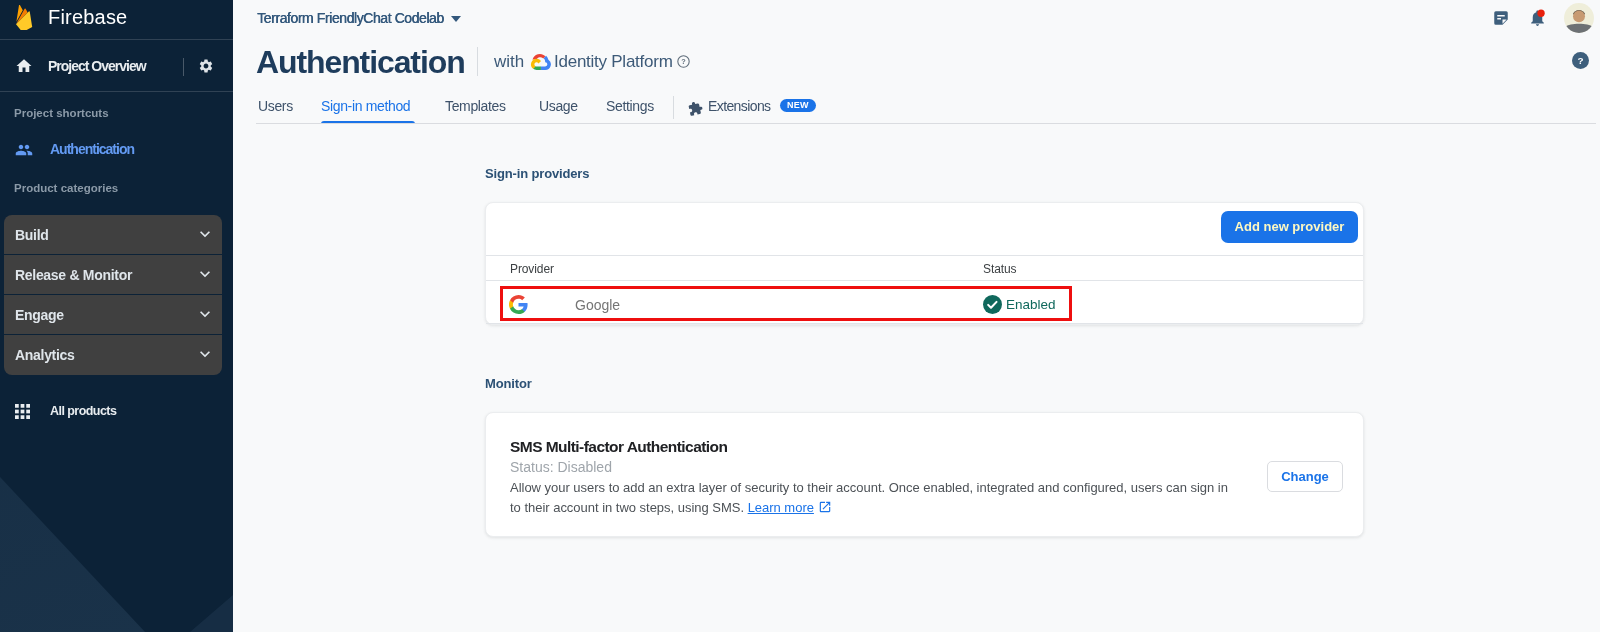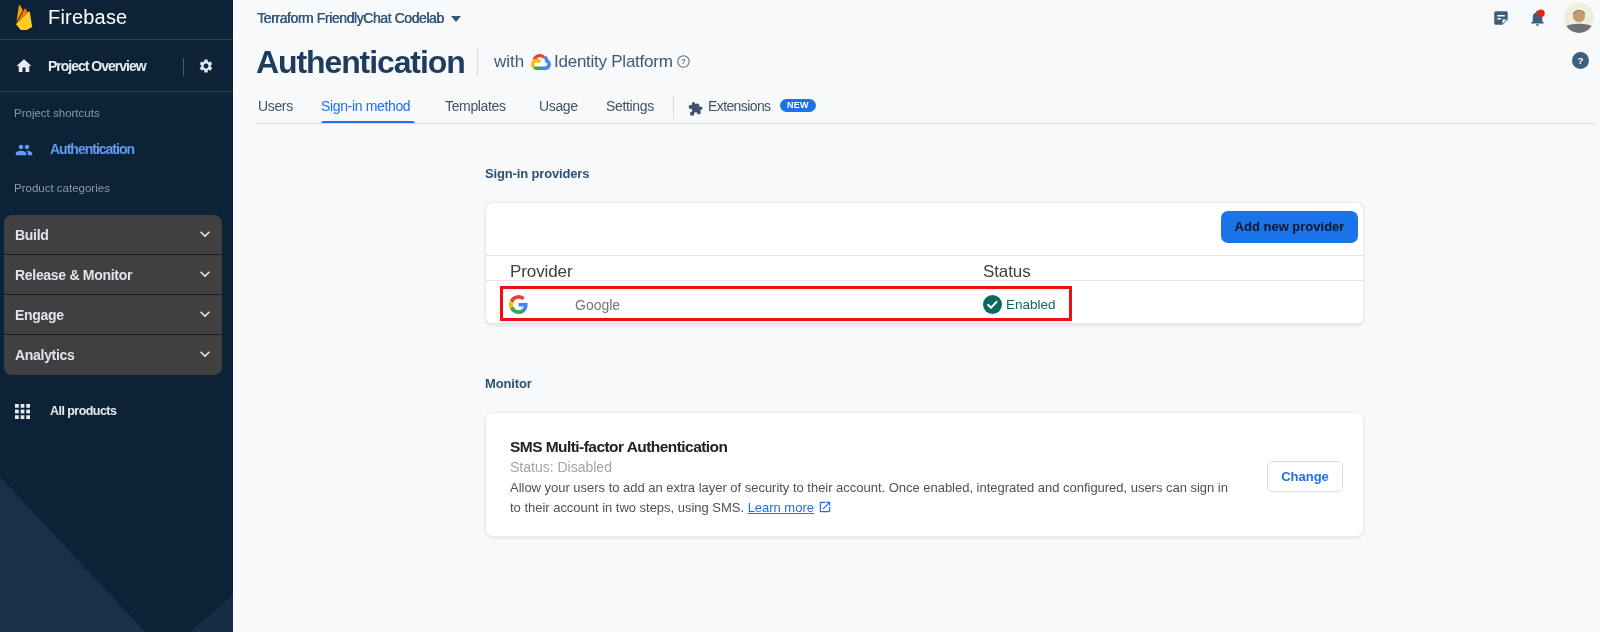--- a/index.html
+++ b/index.html
@@ -13,21 +13,21 @@
   #deco2 { position:absolute; left:0; top:0; width:233px; height:632px;
            clip-path:polygon(233px 595px, 233px 632px, 190px 632px);
            background:rgba(150,195,235,0.07); }
   .sb-logo-row { position:absolute; left:0; top:0; width:233px; height:40px; border-bottom:1px solid rgba(255,255,255,0.15); }
   .sb-logo-row svg { position:absolute; left:15px; top:5px; }
   .sb-logo-row .t { position:absolute; left:48px; top:6px; font-size:20px; color:#fff; letter-spacing:0.2px; }
   .sb-row2 { position:absolute; left:0; top:41px; width:233px; height:51px; border-bottom:1px solid rgba(255,255,255,0.15); }
   .sb-row2 .home { position:absolute; left:15px; top:16px; }
   .sb-row2 .t { position:absolute; left:48px; top:0px; width:140px; height:37px; line-height:51px; font-size:14px; font-weight:700; letter-spacing:-1px; color:#e9edf0; }
   .sb-row2 .vd { position:absolute; left:183px; top:17px; height:18px; width:1px; background:rgba(255,255,255,0.25); }
-  .sb-label { position:absolute; left:14px; font-size:11.5px; color:#8b9aa8; }
+  .sb-label { position:absolute; left:14px; font-size:11.5px; color:#8b9aa8;font-weight:bold; }
   .sb-auth { position:absolute; left:0; top:135px; width:233px; height:28px; }
   .sb-auth .t { position:absolute; left:50px; top:6px; font-size:14px; font-weight:700; letter-spacing:-1px; color:#639af2; }
   .sb-group { position:absolute; left:4px; top:215px; width:218px; height:160px; background:#404040; border-radius:8px; }
   .sb-group .row { position:relative; height:40px; line-height:40px; padding-left:11px; font-size:14px; font-weight:700; letter-spacing:-0.3px; color:#dfe5ea; border-bottom:1px solid #0c2237; }
   .sb-group .row:last-child { border-bottom:none; }
   .sb-group .chev { position:absolute; right:7px; top:9px; }
   .sb-all { position:absolute; left:0; top:396px; width:233px; height:30px; }
   .sb-all .t { position:absolute; left:50px; top:8px; font-size:12.5px; font-weight:700; letter-spacing:-0.55px; color:#e9edf0; }
 
   
@@ -49,22 +49,22 @@
   .underline { position:absolute; left:88px; top:23px; width:94px; height:3px; border-radius:3px 3px 0 0; background:#1a73e8; }
   .tab-vd { position:absolute; left:440px; top:-2px; width:1px; height:23px; background:#d8dce0; }
   .newpill { position:absolute; left:547px; top:1px; background:#1a73e8; color:#fff; font-size:9px; font-weight:700; letter-spacing:0.3px; border-radius:7px; height:13px; line-height:13px; padding:0 7px; }
   .topdivider { position:absolute; left:23px; top:123px; width:1340px; height:1px; background:#dadce0; }
 
   .seclabel { position:absolute; font-size:13px; font-weight:700; letter-spacing:-0.15px; color:#2c5175; }
   .card { position:absolute; left:252px; width:879px; background:#fff; border-radius:8px; border:1px solid #ebedef; box-shadow:0 1px 3px rgba(60,64,67,0.12); }
   #card1 { top:202px; height:123px; }
   #card2 { top:412px; height:125px; }
 
-  .addbtn { position:absolute; right:5px; top:8px; width:137px; height:32px; background:#1a73e8; color:#0f172a; font-size:13px; font-weight:700; border:none; border-radius:7px; text-align:center; line-height:32px; }
-  .thead { position:absolute; left:0; top:52px; width:100%; height:26px; border-top:1px solid #e1e4e8; border-bottom:1px solid #e1e4e8; font-size:17px; letter-spacing:-0.1px; color:#3c4043; }
+  .addbtn { position:absolute; right:5px; top:8px; width:137px; height:32px; background:#1a73e8; color:#fef9c3; font-size:13px; font-weight:700; border:none; border-radius:7px; text-align:center; line-height:32px; }
+  .thead { position:absolute; left:0; top:52px; width:100%; height:26px; border-top:1px solid #e1e4e8; border-bottom:1px solid #e1e4e8; font-size:12px; letter-spacing:-0.1px; color:#3c4043; }
   .thead .c1 { position:absolute; left:24px; top:6px; }
   .thead .c2 { position:absolute; left:497px; top:6px; }
   .prow { position:absolute; left:0; top:78px; width:100%; height:43px; border-bottom:1px solid #e1e4e8; }
   .prow .glogo { position:absolute; left:23px; top:14px; }
   .prow .gname { position:absolute; left:53px; top:16px; font-size:14px; color:#757575;margin-left:36px; }
   .prow .encheck { position:absolute; left:497px; top:14px; }
   .prow .entext { position:absolute; left:520px; top:16px; font-size:13.5px; color:#0f685c; }
   #redbox { position:absolute; left:267px; top:286px; width:572px; height:35px; border:3px solid #ee0f0f; z-index:5; }
 
   .smstitle { position:absolute; left:24px; top:25px; font-size:15.5px; font-weight:700; letter-spacing:-0.55px; color:#202124; }

